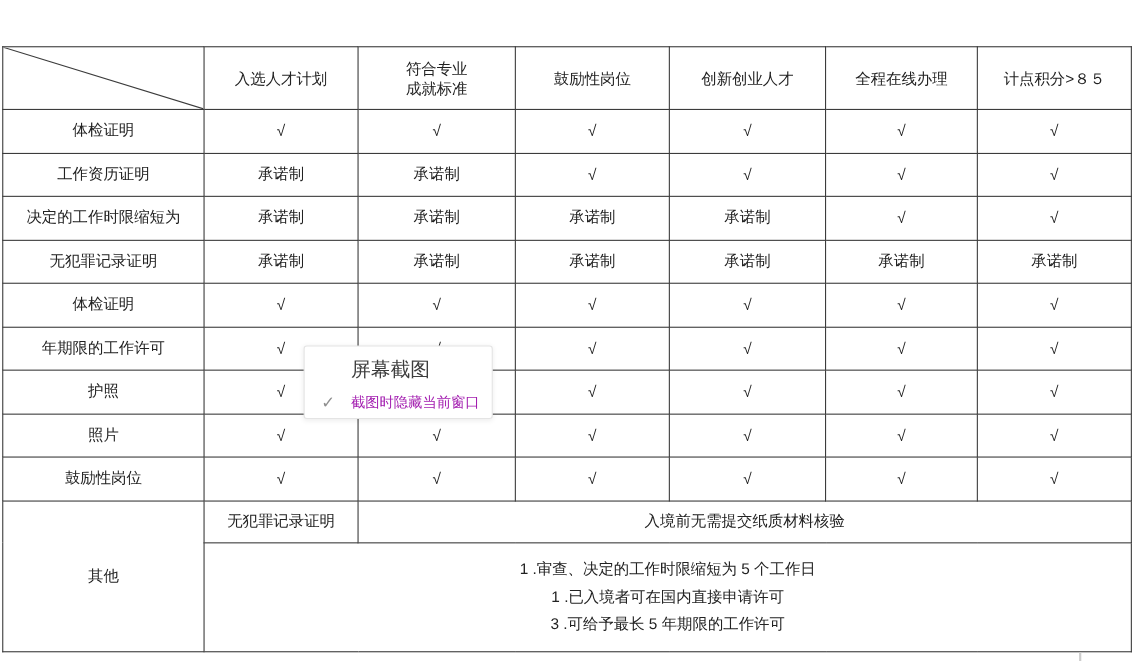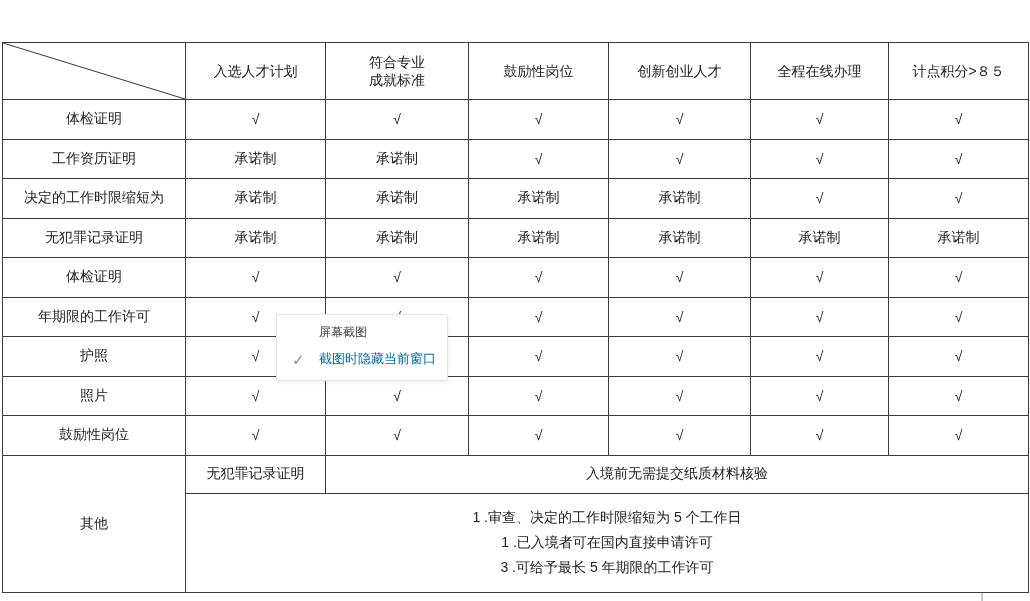--- a/index.html
+++ b/index.html
@@ -33,30 +33,30 @@
     text-align:left;vertical-align:middle;padding:6px 8px 6px 12px;
     font-size:15px;line-height:25px;color:#1f1f1f;
   }
   
   .popup{
     position:absolute;left:276px;top:314px;width:172px;height:67px;
     background:#fff;border:1px solid #e4e4e4;border-radius:3px;
     box-shadow:0 1px 5px rgba(0,0,0,0.07);z-index:5;box-sizing:border-box;
   }
   .popup-title{
-    margin:9px 0 0 42px;font-size:12px;color:#3d3d3d;
+    margin:9px 0 0 42px;font-size:18px;color:#3d3d3d;
   }
   .popup-item{
     margin-top:9px;display:flex;align-items:center;cursor:default;
   }
   .popup-check{
     width:27px;margin-left:15px;font-size:15px;color:#8f8f8f;line-height:15px;
     flex:none;text-align:left;
   }
-  .popup-item-label{font-size:13px;color:#0369a1;}
+  .popup-item-label{font-size:13px;color:#a21caf;}
   .edge-artifact{
     position:absolute;left:981px;top:593px;width:2px;height:8px;background:#cccccc;
   }
 </style>
 </head>
 <body>
 
 <div class="stage">
 
 

